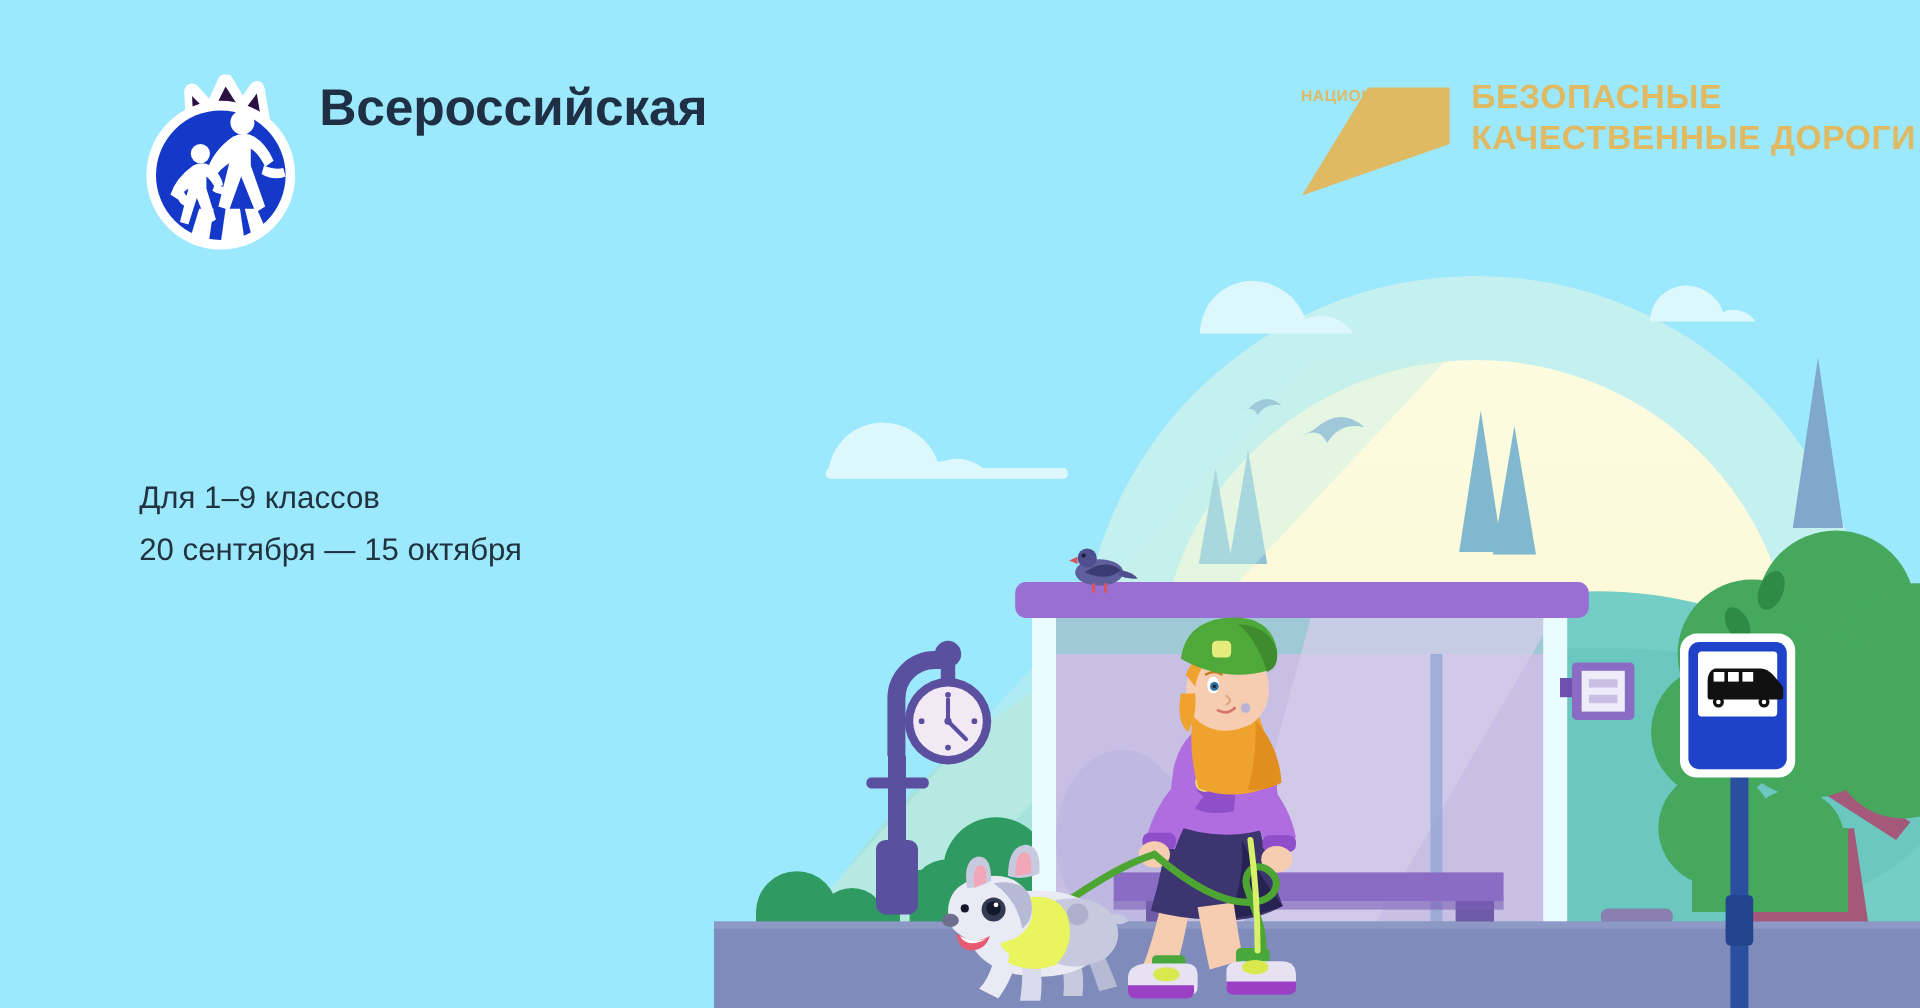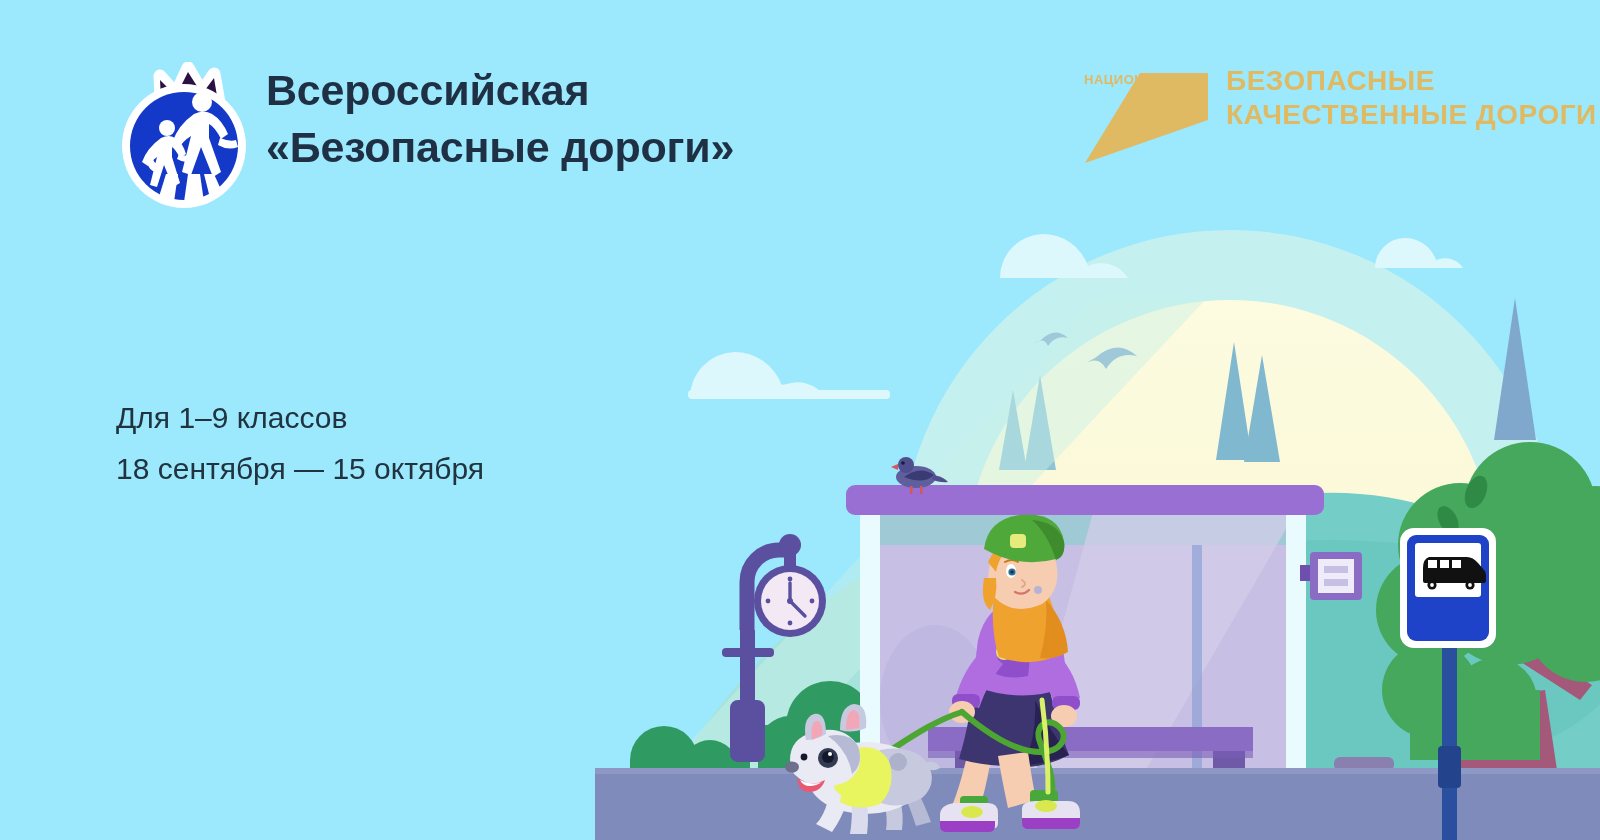--- a/index.html
+++ b/index.html
@@ -19,21 +19,21 @@
   #title{
     position:absolute;left:266px;top:62px;width:620px;
     color:#1f3044;font-weight:bold;font-size:43px;line-height:1.33;
     letter-spacing:-0.2px;
   }
   #title .line{display:block;white-space:nowrap;}
 
   
   #subtitle{
     position:absolute;left:116px;top:392px;width:620px;
-    color:#20333f;font-size:30px;line-height:1.7;font-weight:400;
+    color:#20333f;font-size:26px;line-height:1.7;font-weight:400;
   }
   #subtitle .line{display:block;white-space:nowrap;}
 
   
   #np-logo{position:absolute;left:1040px;top:58px;width:510px;height:115px;}
   #np-logo svg{width:100%;height:100%;display:block;overflow:visible;}
   .np-word{fill:#e0b963;font-weight:bold;letter-spacing:0.5px;}
 </style>
 </head>
 <body>
@@ -352,26 +352,25 @@
         <circle cx="49" cy="66" r="8"></circle>
         <path d="M43,76 q8,-4 14,0 q8,5 11,16 l-6,4 q-4,-8 -8,-11 l0,10 l8,26 l-7,4 l-9,-22 l-7,22 l-7,-2 l7,-28 q-6,4 -9,9 l-6,-4 q5,-14 19,-24 Z"></path>
         <path d="M61,92 q8,3 13,1 l2,6 q-9,3 -17,-2 Z"></path>
         <path d="M33,86 q-6,4 -4,14 q2,9 9,10 l2,-8 q-5,-1 -5,-7 q0,-5 4,-6 Z"></path>
       </g>
     </svg>
   </div>
 
   <div id="title">
     <span class="line">Всероссийская</span>
-    <span class="line">«Безопасные дороги»</span>
   </div>
 
   <div id="subtitle">
     <span class="line">Для 1–9 классов</span>
-    <span class="line">18 сентября — 15 октября</span>
+    <span class="line">20 сентября — 15 октября</span>
   </div>
 
   <div id="np-logo">
     <svg viewBox="0 0 510 115" aria-hidden="true">
 
       <path d="M45,105 L100,15 L168,15 L168,62 L45,105 Z" fill="#e0b963"></path>
 
       <text x="166" y="26" text-anchor="end" class="np-word" font-size="13" fill="#9ce8fd">НАЦИОНАЛЬНЫЕ</text>
       <text x="166" y="43" text-anchor="end" class="np-word" font-size="13" fill="#9ce8fd">ПРОЕКТЫ</text>
       <text x="166" y="60" text-anchor="end" class="np-word" font-size="13" fill="#9ce8fd">РОССИИ</text>

